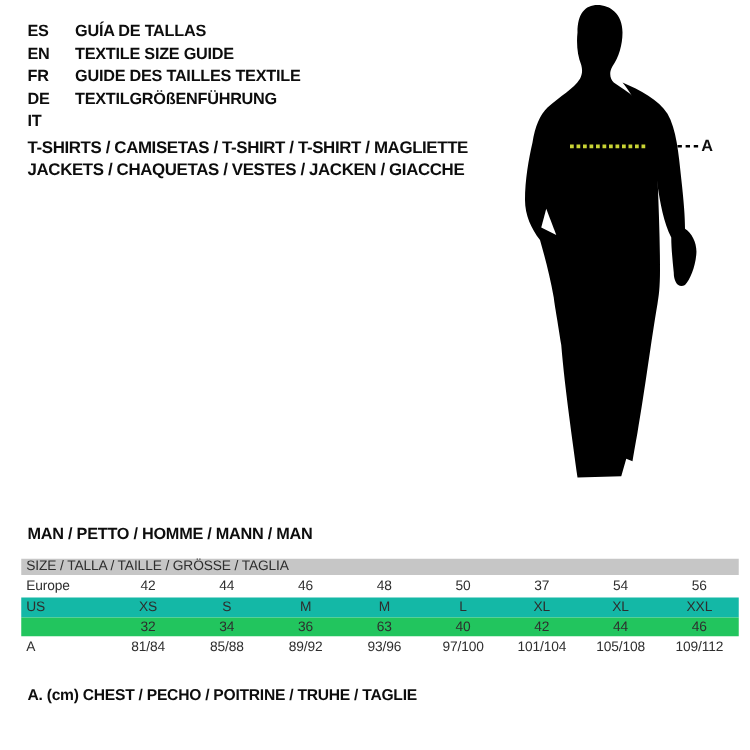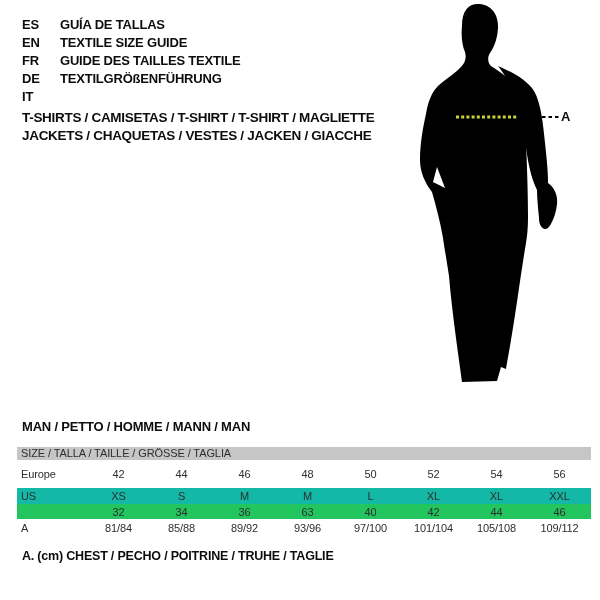--- a/index.html
+++ b/index.html
@@ -40,21 +40,21 @@
   
   .sizetable {
     position:absolute; left:17px; top:447px; width:574px;
     font-size:11px; color:#2e2e2e; letter-spacing:-0.1px;
   }
   .theader {
     height:13px; line-height:13px; background:#c6c6c6;
     padding-left:4px; font-size:11px; white-space:nowrap;
   }
   .trow { display:grid; grid-template-columns:70px repeat(8,1fr); align-items:center; }
-  .trow.r0 { height:28px; }
+  .trow.r0 { height:18px; }
   .trow.r1 { height:16px; background:#14b8a6; }
   .trow.r2 { height:15px; background:#22c55e; }
   .trow.r3 { height:18px; }
   .cell { text-align:center; white-space:nowrap; }
   .cell.lab { text-align:left; padding-left:4px; }
   
   .footnote {
     position:absolute; left:22px; top:549px;
     font-size:12.5px; line-height:14px; font-weight:bold; letter-spacing:-0.2px;
     white-space:nowrap;
@@ -138,21 +138,21 @@
 <div class="sizetable">
   <div class="theader">SIZE / TALLA / TAILLE / GRÖSSE / TAGLIA</div>
 
   <div class="trow r0">
     <span class="cell lab">Europe</span>
     <span class="cell">42</span>
     <span class="cell">44</span>
     <span class="cell">46</span>
     <span class="cell">48</span>
     <span class="cell">50</span>
-    <span class="cell">52</span>
+    <span class="cell">37</span>
     <span class="cell">54</span>
     <span class="cell">56</span>
   </div>
 
   <div class="trow r1">
     <span class="cell lab">US</span>
     <span class="cell">XS</span>
     <span class="cell">S</span>
     <span class="cell">M</span>
     <span class="cell">M</span>

